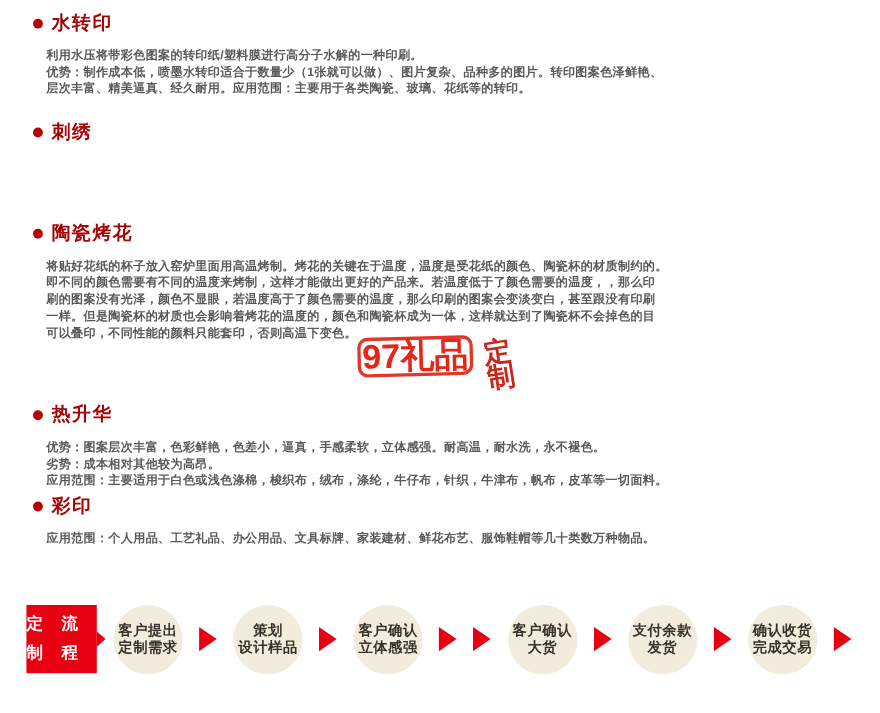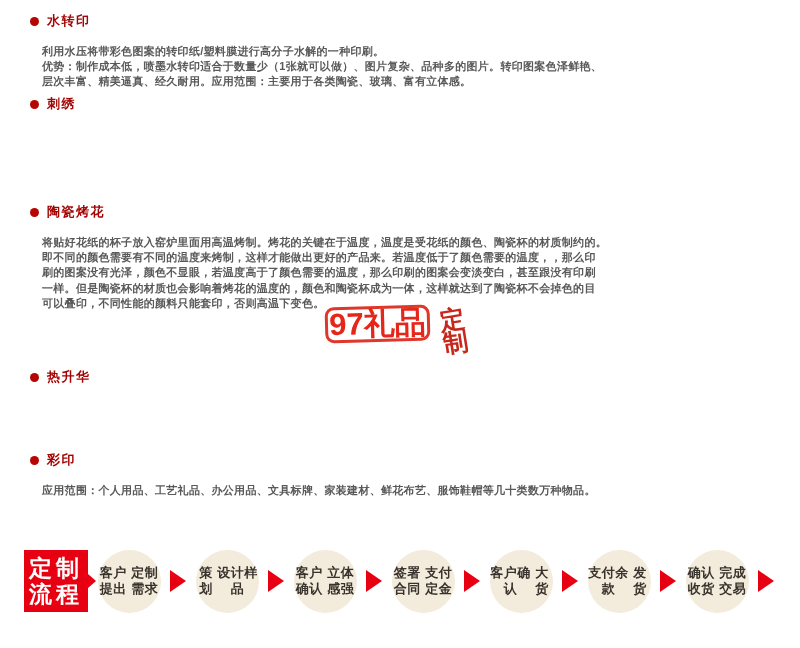--- a/index.html
+++ b/index.html
@@ -7,21 +7,21 @@
     width:800px;height:648px;position:relative;overflow:hidden;
     font-family:"Liberation Sans","DejaVu Sans",sans-serif;
   }
   .page{position:absolute;inset:0;background:#ffffff;}
 
   
   .sec{position:absolute;left:0;width:800px;}
   .sec-head{display:flex;align-items:center;padding-left:30px;height:16px;}
   .bullet{width:9px;height:9px;border-radius:50%;background:#b50604;flex:0 0 auto;}
   .sec-title{
-    margin:0 0 0 8px;font-size:13px;font-weight:bold;color:#a30505;
+    margin:0 0 0 8px;font-size:17px;font-weight:bold;color:#a30505;
     letter-spacing:1.5px;line-height:16px;
   }
   .sec-body{margin:15px 0 0 42px;color:#595959;font-size:11px;font-weight:bold;}
   .tline{white-space:nowrap;line-height:15.2px;letter-spacing:0.3px;}
 
   
   .wm-badge{
     position:absolute;left:325px;top:306px;width:99px;height:30px;
     border:3px solid #e0372a;border-radius:9px;
     display:flex;align-items:center;justify-content:center;
@@ -35,31 +35,31 @@
     font-family:"DejaVu Serif","Liberation Serif",serif;
   }
 
   
   .flow{
     position:absolute;left:24px;top:548px;width:750px;height:66px;
     display:flex;align-items:center;justify-content:space-between;
   }
   .flow-label{
     position:relative;width:64px;height:62px;background:#e60012;
-    display:flex;flex-direction:column;align-items:center;justify-content:center;
-    color:#ffffff;font-size:23px;font-weight:bold;line-height:26px;letter-spacing:4px;
+    display:flex;align-items:center;justify-content:center;
+    color:#ffffff;font-size:15px;font-weight:bold;line-height:26px;letter-spacing:4px;
     flex:0 0 auto;
   }
   .flow-label::after{
     content:"";position:absolute;right:-8px;top:50%;margin-top:-7px;
     border-left:8px solid #e60012;border-top:7px solid transparent;border-bottom:7px solid transparent;
   }
   .step{
     width:63px;height:63px;border-radius:50%;background:#f3ebdb;
-    display:flex;align-items:center;justify-content:center;
+    display:flex;flex-direction:column;align-items:center;justify-content:center;
     color:#38322c;font-size:13px;font-weight:bold;line-height:16.5px;
     text-align:center;flex:0 0 auto;letter-spacing:0.5px;
   }
   .flow-arrow{
     width:0;height:0;flex:0 0 auto;
     border-left:16px solid #e60012;
     border-top:11px solid transparent;border-bottom:11px solid transparent;
   }
 </style>
 </head>
@@ -68,25 +68,25 @@
 <div class="page">
 
   <section class="sec" style="top:13px">
     <div class="sec-head">
       <span class="bullet"></span>
       <h2 class="sec-title">水转印</h2>
     </div>
     <div class="sec-body">
       <div class="tline">利用水压将带彩色图案的转印纸/塑料膜进行高分子水解的一种印刷。</div>
       <div class="tline">优势：制作成本低，喷墨水转印适合于数量少（1张就可以做）、图片复杂、品种多的图片。转印图案色泽鲜艳、</div>
-      <div class="tline">层次丰富、精美逼真、经久耐用。应用范围：主要用于各类陶瓷、玻璃、富有立体感。</div>
+      <div class="tline">层次丰富、精美逼真、经久耐用。应用范围：主要用于各类陶瓷、玻璃、花纸等的转印。</div>
     </div>
   </section>
 
-  <section class="sec" style="top:96px">
+  <section class="sec" style="top:112px">
     <div class="sec-head">
       <span class="bullet"></span>
       <h2 class="sec-title">刺绣</h2>
     </div>
   </section>
 
   <section class="sec" style="top:204px">
     <div class="sec-head">
       <span class="bullet"></span>
       <h2 class="sec-title">陶瓷烤花</h2>
@@ -97,20 +97,25 @@
       <div class="tline">刷的图案没有光泽，颜色不显眼，若温度高于了颜色需要的温度，那么印刷的图案会变淡变白，甚至跟没有印刷</div>
       <div class="tline">一样。但是陶瓷杯的材质也会影响着烤花的温度的，颜色和陶瓷杯成为一体，这样就达到了陶瓷杯不会掉色的目</div>
       <div class="tline">可以叠印，不同性能的颜料只能套印，否则高温下变色。</div>
     </div>
   </section>
 
   <section class="sec" style="top:369px">
     <div class="sec-head">
       <span class="bullet"></span>
       <h2 class="sec-title">热升华</h2>
+    </div>
+    <div class="sec-body">
+      <div class="tline">优势：图案层次丰富，色彩鲜艳，色差小，逼真，手感柔软，立体感强。耐高温，耐水洗，永不褪色。</div>
+      <div class="tline">劣势：成本相对其他较为高昂。</div>
+      <div class="tline">应用范围：主要适用于白色或浅色涤棉，梭织布，绒布，涤纶，牛仔布，针织，牛津布，帆布，皮革等一切面料。</div>
     </div>
   </section>
 
   <section class="sec" style="top:452px">
     <div class="sec-head">
       <span class="bullet"></span>
       <h2 class="sec-title">彩印</h2>
     </div>
     <div class="sec-body">
       <div class="tline">应用范围：个人用品、工艺礼品、办公用品、文具标牌、家装建材、鲜花布艺、服饰鞋帽等几十类数万种物品。</div>
@@ -140,24 +145,20 @@
       <span>设计样品</span>
     </div>
     <span class="flow-arrow"></span>
 
     <div class="step">
       <span>客户确认</span>
       <span>立体感强</span>
     </div>
     <span class="flow-arrow"></span>
 
-    <div class="step">
-      <span>签署合同</span>
-      <span>支付定金</span>
-    </div>
     <span class="flow-arrow"></span>
 
     <div class="step">
       <span>客户确认</span>
       <span>大货</span>
     </div>
     <span class="flow-arrow"></span>
 
     <div class="step">
       <span>支付余款</span>

